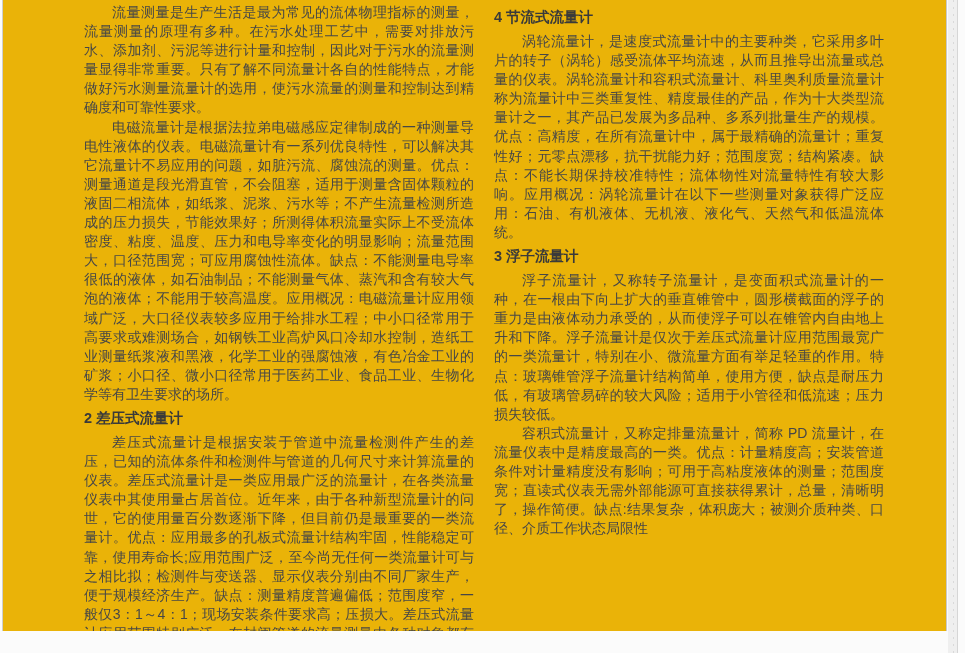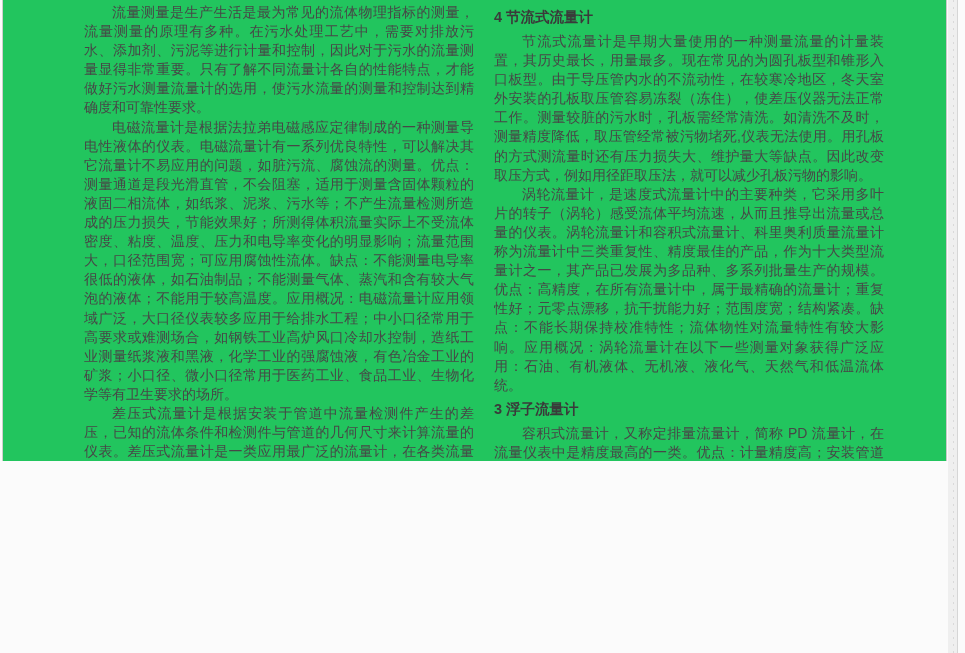--- a/index.html
+++ b/index.html
@@ -14,22 +14,22 @@
   .viewport {
     position: relative;
     width: 965px;
     height: 653px;
   }
   .page {
     position: absolute;
     left: 2px;
     top: 0;
     width: 945px;
-    height: 461px;
-    background: #22c55e;
+    height: 631px;
+    background: #eab308;
     border-left: 1px solid #cfcfcf;
     border-right: 1px solid #c9c9c9;
     box-sizing: border-box;
     overflow: hidden;
   }
   .gutter {
     position: absolute;
     left: 948px;
     top: 0;
     width: 10px;
@@ -72,31 +72,32 @@
 <body>
 
 <div class="viewport">
   <div class="page">
 
     <div class="col col-left">
       <p class="para">流量测量是生产生活是最为常见的流体物理指标的测量，流量测量的原理有多种。在污水处理工艺中，需要对排放污水、添加剂、污泥等进行计量和控制，因此对于污水的流量测量显得非常重要。只有了解不同流量计各自的性能特点，才能做好污水测量流量计的选用，使污水流量的测量和控制达到精确度和可靠性要求。</p>
 
       <p class="para">电磁流量计是根据法拉弟电磁感应定律制成的一种测量导电性液体的仪表。电磁流量计有一系列优良特性，可以解决其它流量计不易应用的问题，如脏污流、腐蚀流的测量。优点：测量通道是段光滑直管，不会阻塞，适用于测量含固体颗粒的液固二相流体，如纸浆、泥浆、污水等；不产生流量检测所造成的压力损失，节能效果好；所测得体积流量实际上不受流体密度、粘度、温度、压力和电导率变化的明显影响；流量范围大，口径范围宽；可应用腐蚀性流体。缺点：不能测量电导率很低的液体，如石油制品；不能测量气体、蒸汽和含有较大气泡的液体；不能用于较高温度。应用概况：电磁流量计应用领域广泛，大口径仪表较多应用于给排水工程；中小口径常用于高要求或难测场合，如钢铁工业高炉风口冷却水控制，造纸工业测量纸浆液和黑液，化学工业的强腐蚀液，有色冶金工业的矿浆；小口径、微小口径常用于医药工业、食品工业、生物化学等有卫生要求的场所。</p>
 
+      <h3 class="sec-h">2 差压式流量计</h3>
       <p class="para">差压式流量计是根据安装于管道中流量检测件产生的差压，已知的流体条件和检测件与管道的几何尺寸来计算流量的仪表。差压式流量计是一类应用最广泛的流量计，在各类流量仪表中其使用量占居首位。近年来，由于各种新型流量计的问世，它的使用量百分数逐渐下降，但目前仍是最重要的一类流量计。优点：应用最多的孔板式流量计结构牢固，性能稳定可靠，使用寿命长;应用范围广泛，至今尚无任何一类流量计可与之相比拟；检测件与变送器、显示仪表分别由不同厂家生产，便于规模经济生产。缺点：测量精度普遍偏低；范围度窄，一般仅3：1～4：1；现场安装条件要求高；压损大。差压式流量计应用范围特别广泛，在封闭管道的流量测量中各种对象都有应用，如流体方面:单相、混相、洁净、脏污、粘性流等;工作状态方面：常压、高压、真空、常温、高温、低温等。</p>
 
     </div>
 
     <div class="col col-right">
       <h3 class="sec-h">4 节流式流量计</h3>
-      <p class="para">节流式流量计是早期大量使用的一种测量流量的计量装置，其历史最长，用量最多。现在常见的为圆孔板型和锥形入口板型。由于导压管内水的不流动性，在较寒冷地区，冬天室外安装的孔板取压管容易冻裂（冻住），使差压仪器无法正常工作。测量较脏的污水时，孔板需经常清洗。如清洗不及时，测量精度降低，取压管经常被污物堵死,仪表无法使用。用孔板的方式测流量时还有压力损失大、维护量大等缺点。因此改变取压方式，例如用径距取压法，就可以减少孔板污物的影响。</p>
 
       <p class="para">涡轮流量计，是速度式流量计中的主要种类，它采用多叶片的转子（涡轮）感受流体平均流速，从而且推导出流量或总量的仪表。涡轮流量计和容积式流量计、科里奥利质量流量计称为流量计中三类重复性、精度最佳的产品，作为十大类型流量计之一，其产品已发展为多品种、多系列批量生产的规模。优点：高精度，在所有流量计中，属于最精确的流量计；重复性好；元零点漂移，抗干扰能力好；范围度宽；结构紧凑。缺点：不能长期保持校准特性；流体物性对流量特性有较大影响。应用概况：涡轮流量计在以下一些测量对象获得广泛应用：石油、有机液体、无机液、液化气、天然气和低温流体统。</p>
 
       <h3 class="sec-h">3 浮子流量计</h3>
+      <p class="para">浮子流量计，又称转子流量计，是变面积式流量计的一种，在一根由下向上扩大的垂直锥管中，圆形横截面的浮子的重力是由液体动力承受的，从而使浮子可以在锥管内自由地上升和下降。浮子流量计是仅次于差压式流量计应用范围最宽广的一类流量计，特别在小、微流量方面有举足轻重的作用。特点：玻璃锥管浮子流量计结构简单，使用方便，缺点是耐压力低，有玻璃管易碎的较大风险；适用于小管径和低流速；压力损失较低。</p>
 
       <p class="para">容积式流量计，又称定排量流量计，简称 PD 流量计，在流量仪表中是精度最高的一类。优点：计量精度高；安装管道条件对计量精度没有影响；可用于高粘度液体的测量；范围度宽；直读式仪表无需外部能源可直接获得累计，总量，清晰明了，操作简便。缺点:结果复杂，体积庞大；被测介质种类、口径、介质工作状态局限性</p>
     </div>
 
   </div>
 
   <div class="gutter"></div>
 </div>
 
 </body></html>

